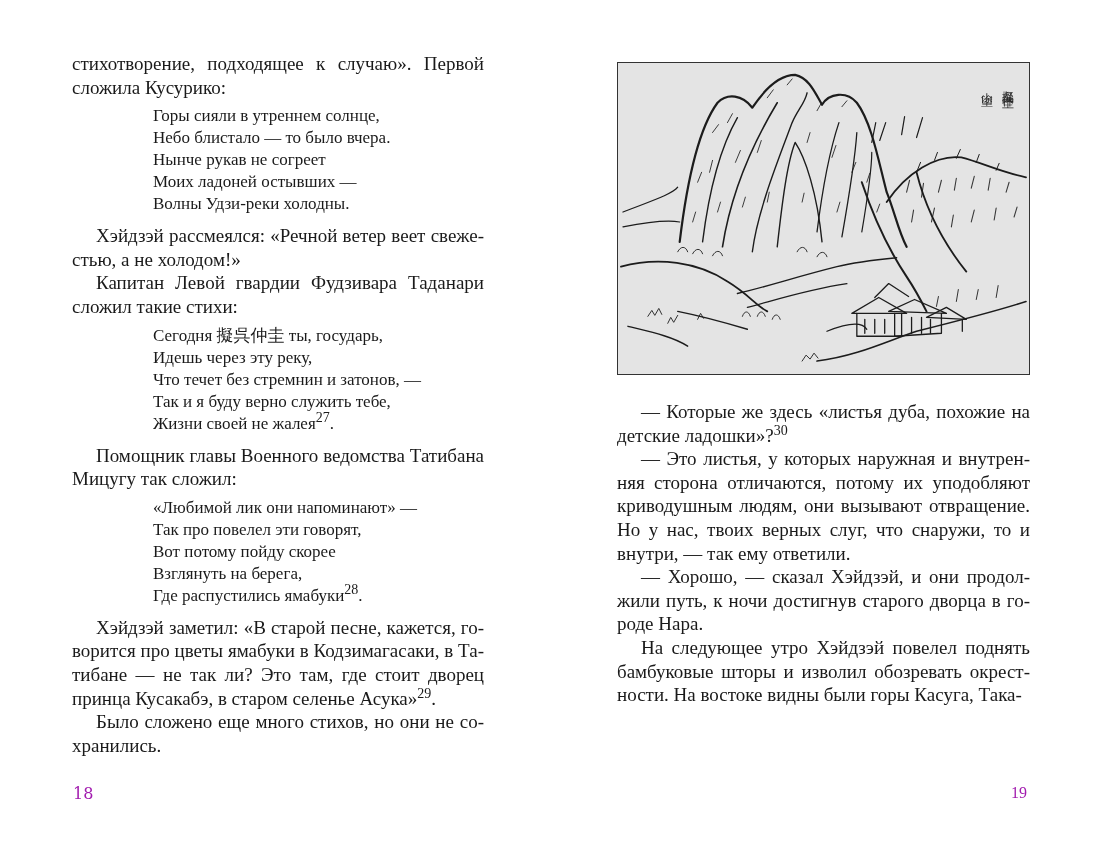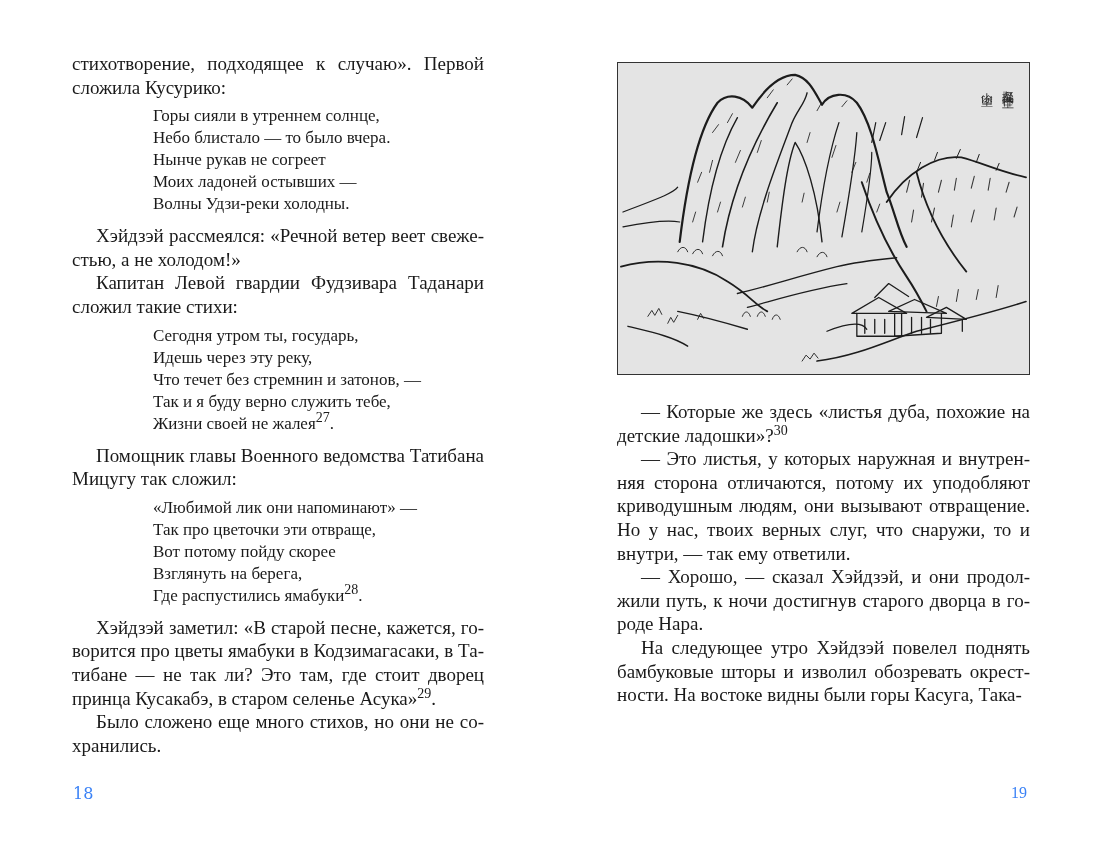--- a/index.html
+++ b/index.html
@@ -50,21 +50,21 @@
       font-size: 14px;
       line-height: 0;
       vertical-align: 7px;
     }
 
     .page-number {
       position: absolute;
       top: 784px;
       font-family: "DejaVu Serif", "Liberation Serif", serif;
       font-size: 16px;
-      color: #3b82f6;
+      color: #a21caf;
     }
     .page-left .page-number { left: 73px; }
     .page-right .page-number { left: 461px; font-family: Liberation Serif, serif; }
 
     .illustration {
       position: absolute;
       left: 67px;
       top: 62px;
       width: 413px;
       height: 313px;
@@ -107,32 +107,32 @@
       <span class="verse-line">Небо блистало — то было вчера.</span>
       <span class="verse-line">Нынче рукав не согреет</span>
       <span class="verse-line">Моих ладоней остывших —</span>
       <span class="verse-line">Волны Удзи-реки холодны.</span>
     </div>
 
     <p class="prose indent">Хэйдзэй рассмеялся: «Речной ветер веет свеже­стью, а не холодом!»</p>
     <p class="prose indent">Капитан Левой гвардии Фудзивара Таданари сложил такие стихи:</p>
 
     <div class="verse">
-      <span class="verse-line">Сегодня утром ты, государь,</span>
+      <span class="verse-line">Сегодня 擬呉仲圭 ты, государь,</span>
       <span class="verse-line">Идешь через эту реку,</span>
       <span class="verse-line">Что течет без стремнин и затонов, —</span>
       <span class="verse-line">Так и я буду верно служить тебе,</span>
       <span class="verse-line"><span>Жизни своей не жалея</span><sup class="fn">27</sup><span>.</span></span>
     </div>
 
     <p class="prose indent">Помощник главы Военного ведомства Татиба­на Мицугу так сложил:</p>
 
     <div class="verse">
       <span class="verse-line">«Любимой лик они напоминают» —</span>
-      <span class="verse-line">Так про цветочки эти отвраще,</span>
+      <span class="verse-line">Так про повелел эти говорят,</span>
       <span class="verse-line">Вот потому пойду скорее</span>
       <span class="verse-line">Взглянуть на берега,</span>
       <span class="verse-line"><span>Где распустились ямабуки</span><sup class="fn">28</sup><span>.</span></span>
     </div>
 
     <p class="prose indent"><span>Хэйдзэй заметил: «В старой песне, кажется, го­ворится про цветы ямабуки в Кодзимагасаки, в Та­тибане — не так ли? Это там, где стоит дворец принца Кусакабэ, в старом селенье Асука»</span><sup class="fn">29</sup><span>.</span></p>
     <p class="prose indent">Было сложено еще много стихов, но они не со­хранились.</p>
   </div>
 
   <div class="page-number">18</div>

